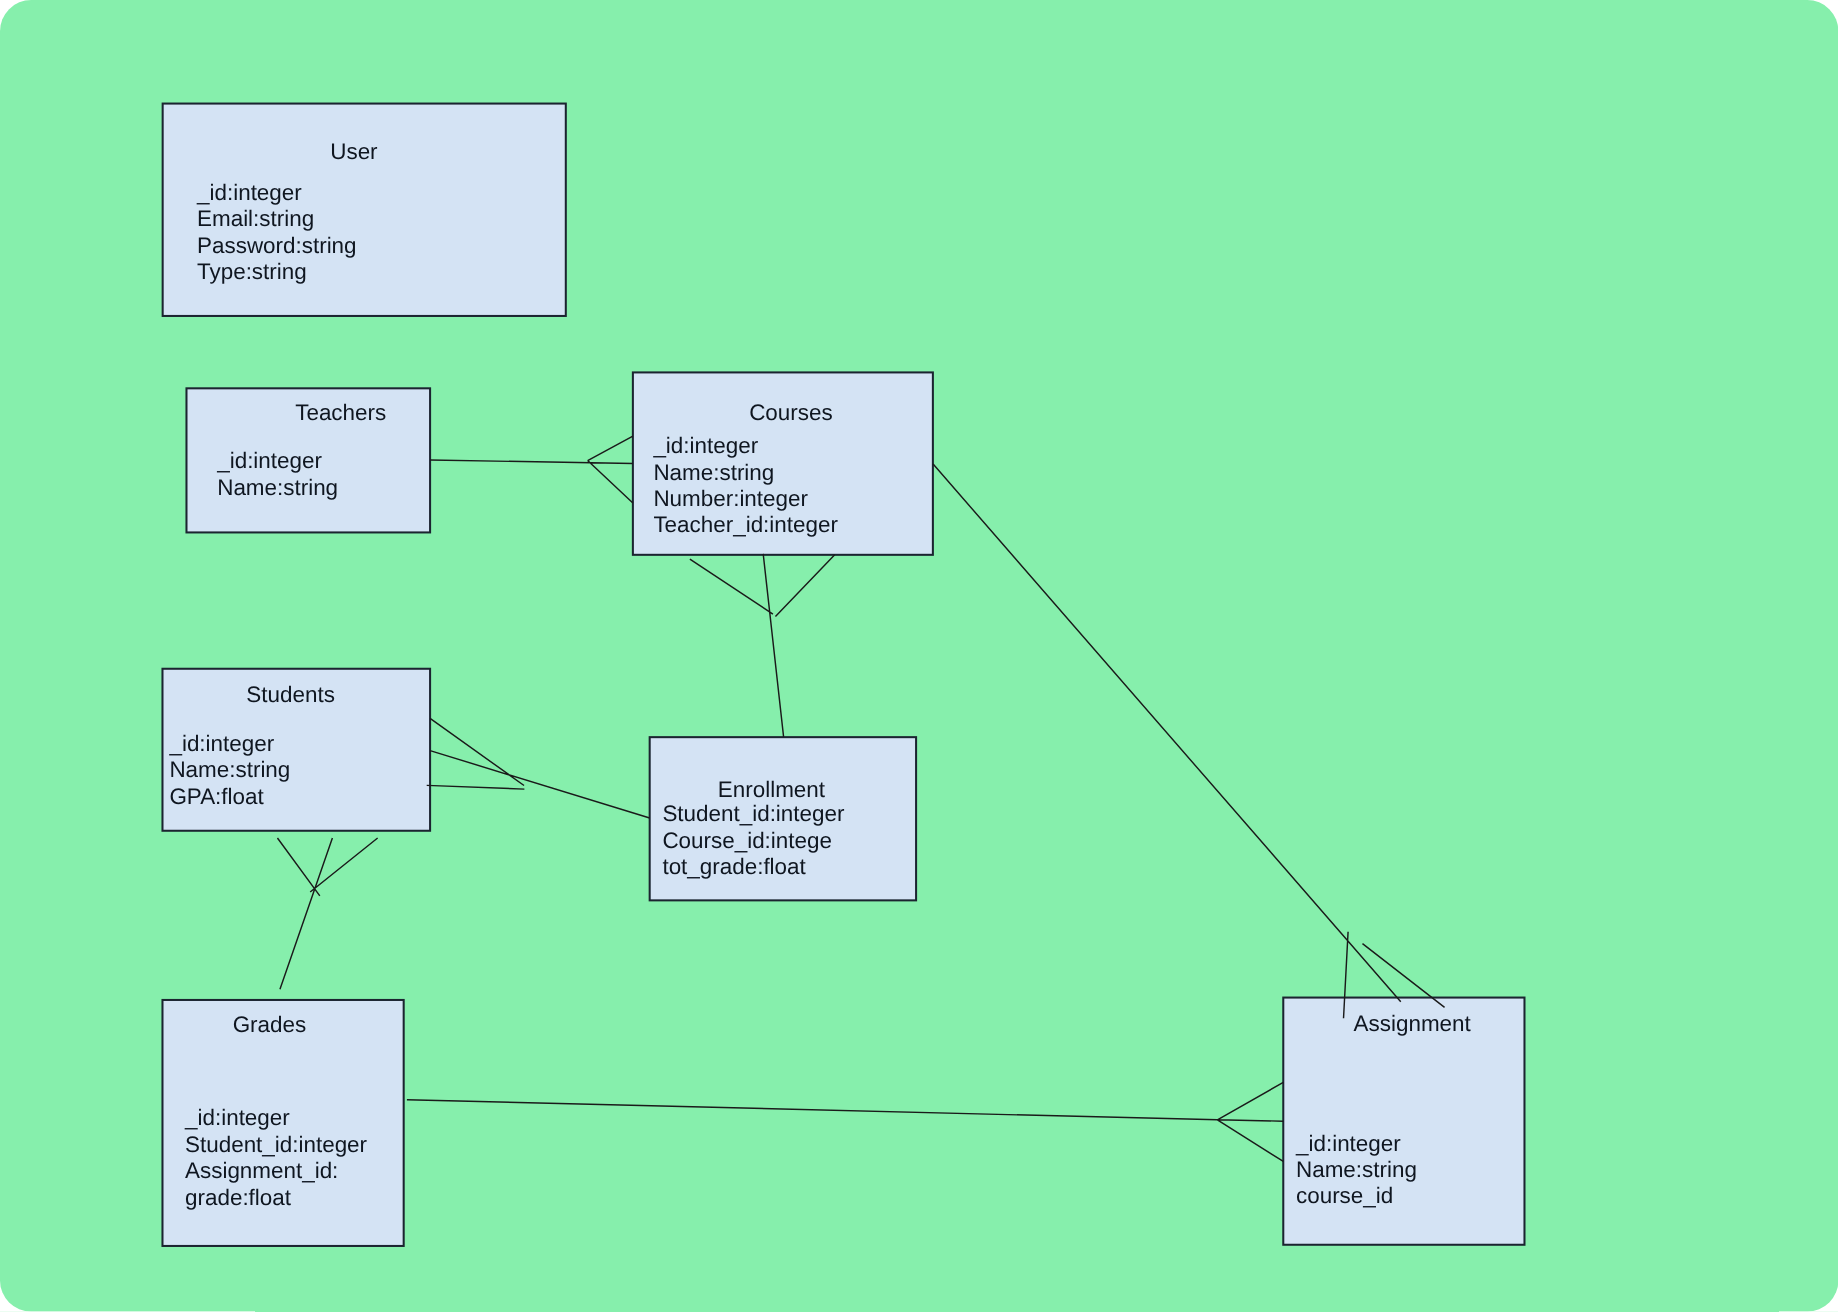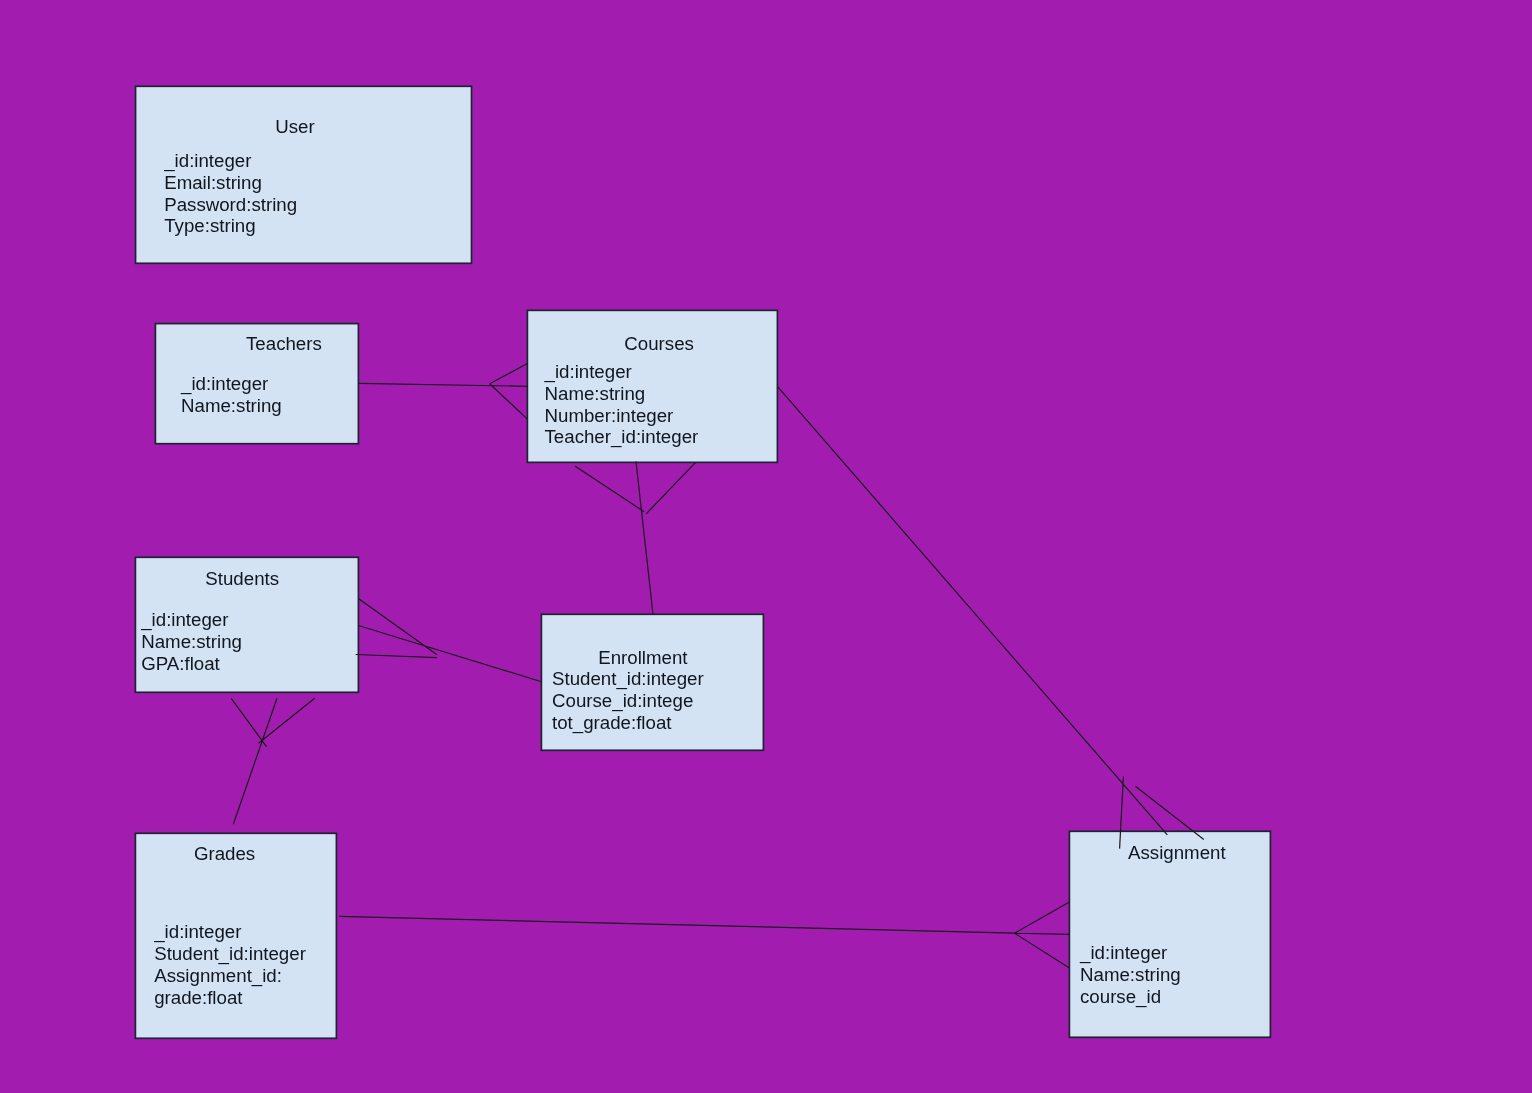--- a/index.html
+++ b/index.html
@@ -1,18 +1,18 @@
 <!DOCTYPE html>
 <html><head>
 <meta charset="utf-8">
 <title>ER Diagram</title>
 <style>
   html,body{margin:0;padding:0;background:#ffffff;}
   body{width:1532px;height:1093px;overflow:hidden;font-family:"Liberation Sans",sans-serif;}
-  #canvas{position:relative;width:1532px;height:1093px;background:#a21caf;}
+  #canvas{position:relative;width:1532px;height:1093px;background:#86efac;border-radius:26px;}
   svg#diagram{position:absolute;left:0;top:0;width:1532px;height:1093px;display:block;
               shape-rendering:geometricPrecision;}
   .ent-rect{fill:#d4e3f4;stroke:#1b2430;stroke-width:1.7;}
   .conn{stroke:#1a1a1a;stroke-width:1.2;fill:none;stroke-linecap:butt;stroke-linejoin:miter;}
   .ent-title,.ent-attr{font-family:"Liberation Sans",sans-serif;font-size:18.7px;fill:#0f1620;}
 </style>
 </head>
 <body>
 
 <div id="canvas">

